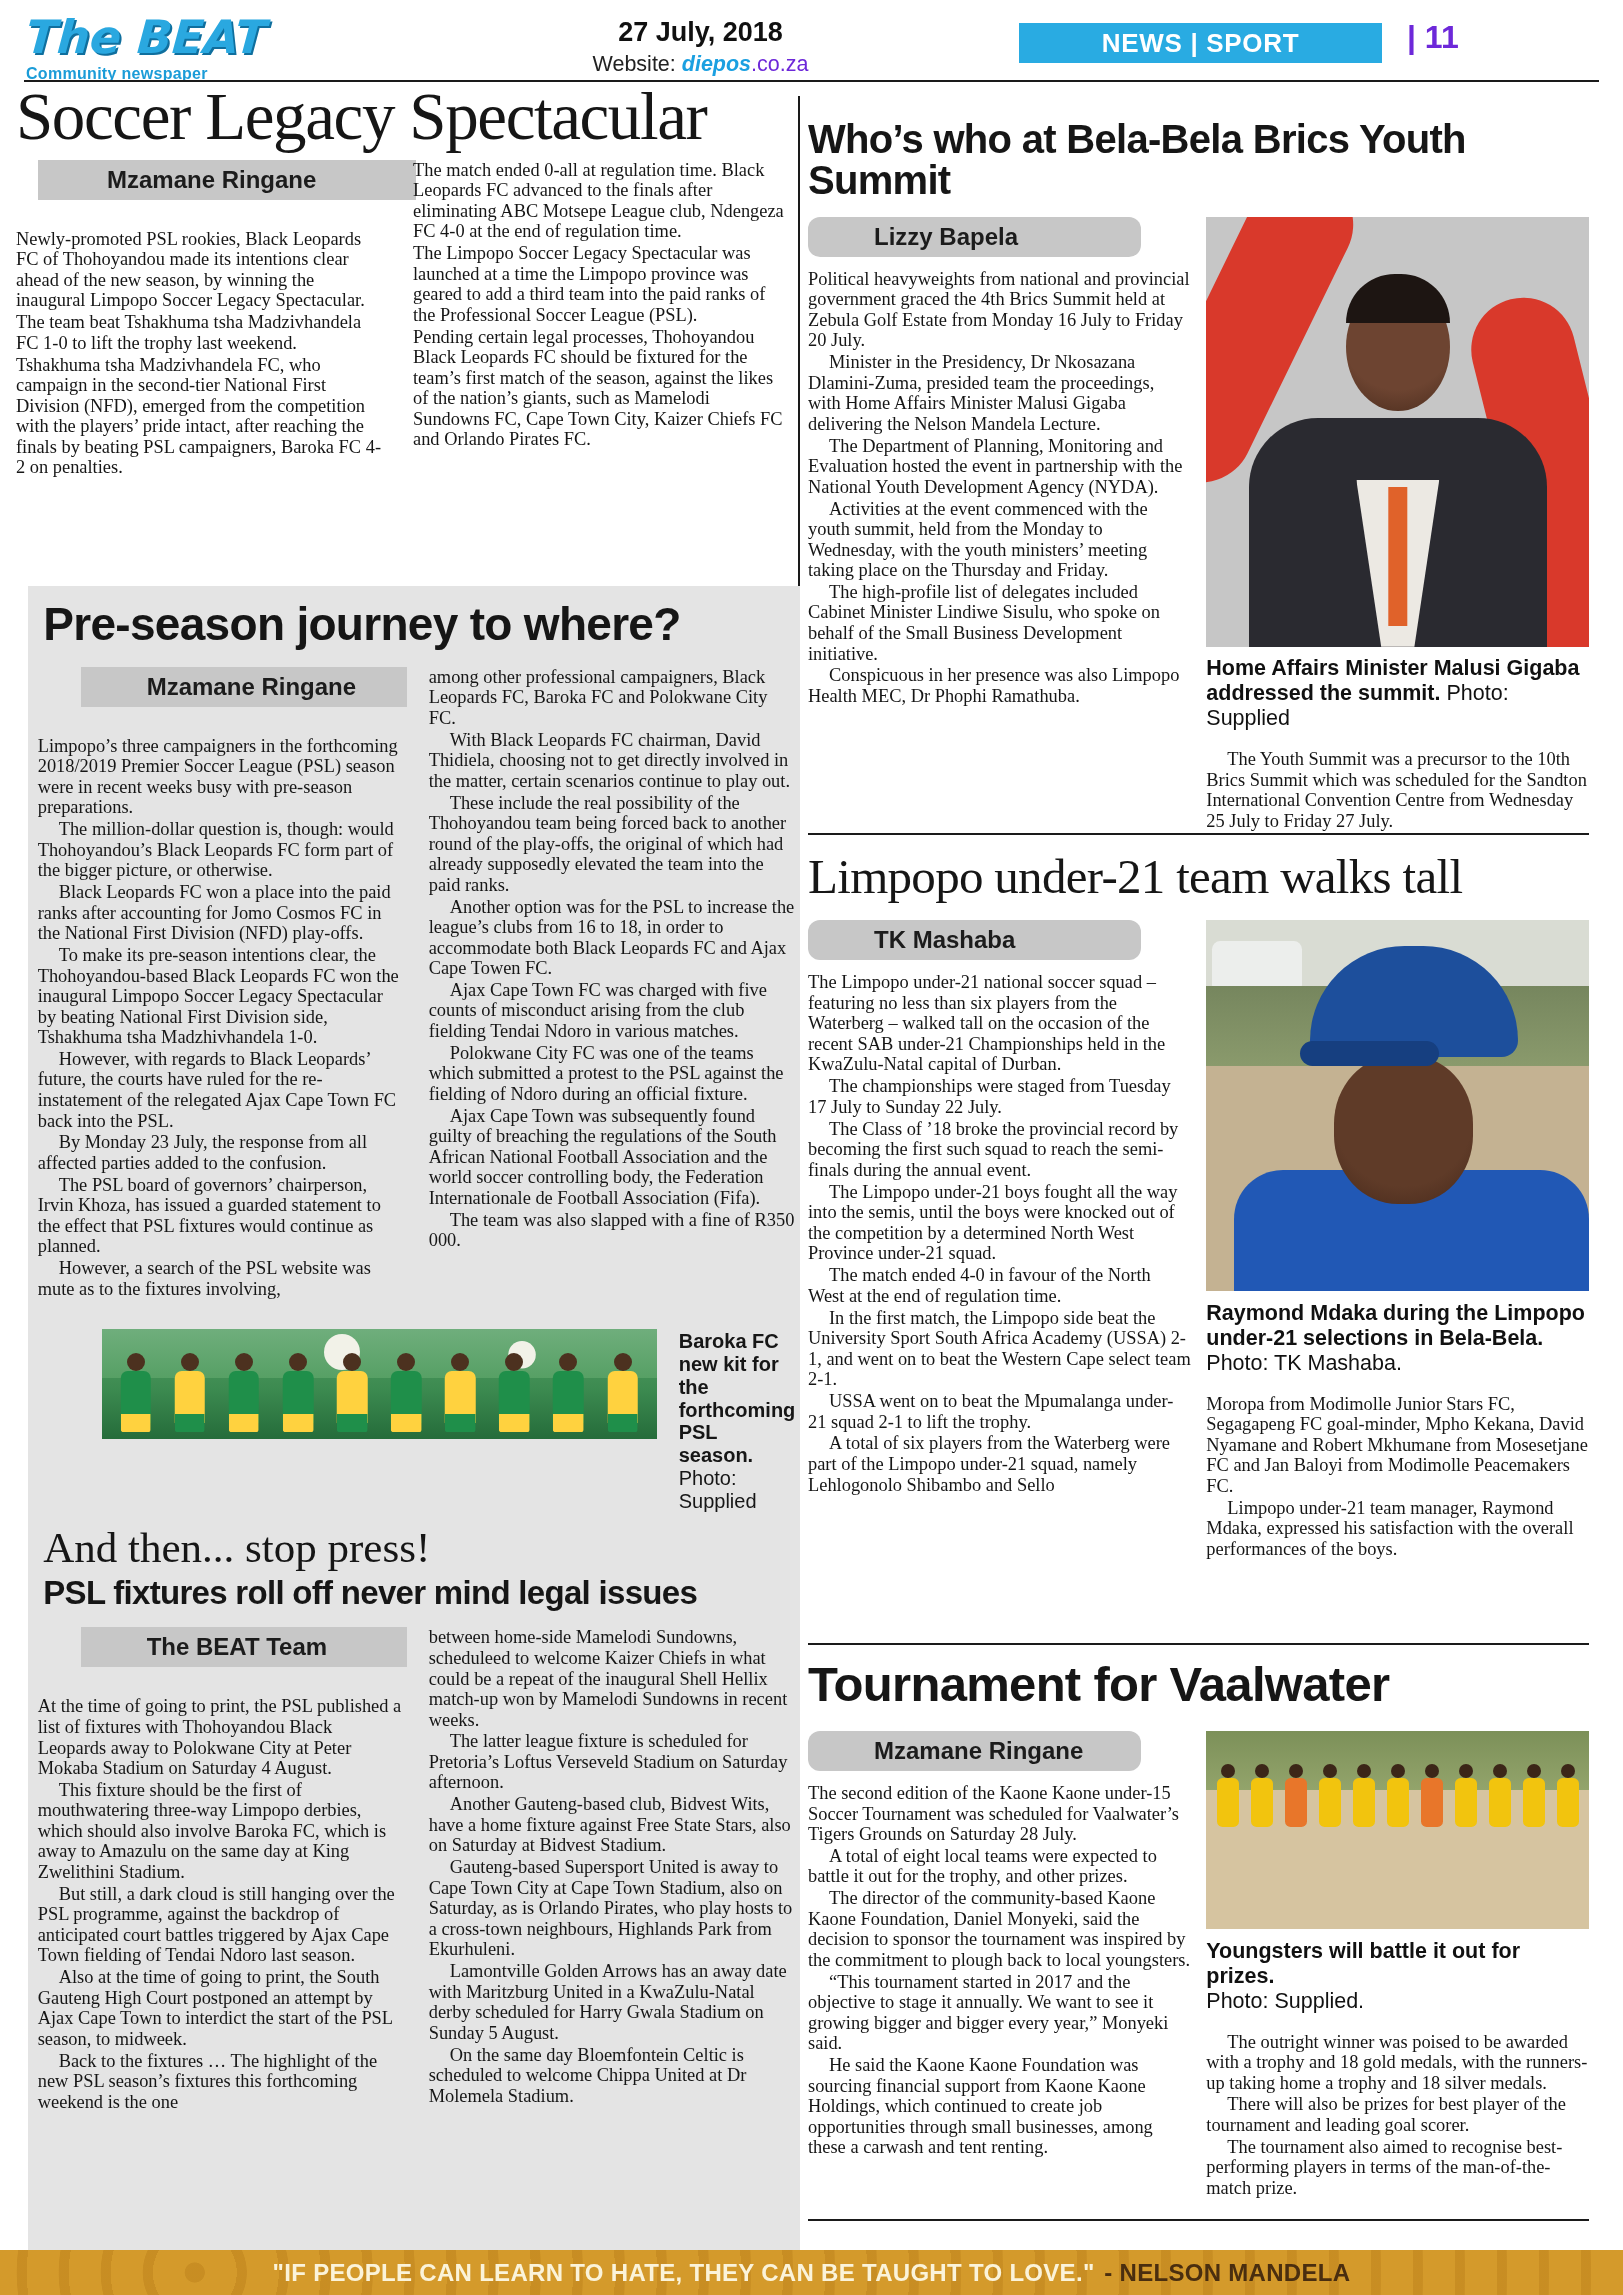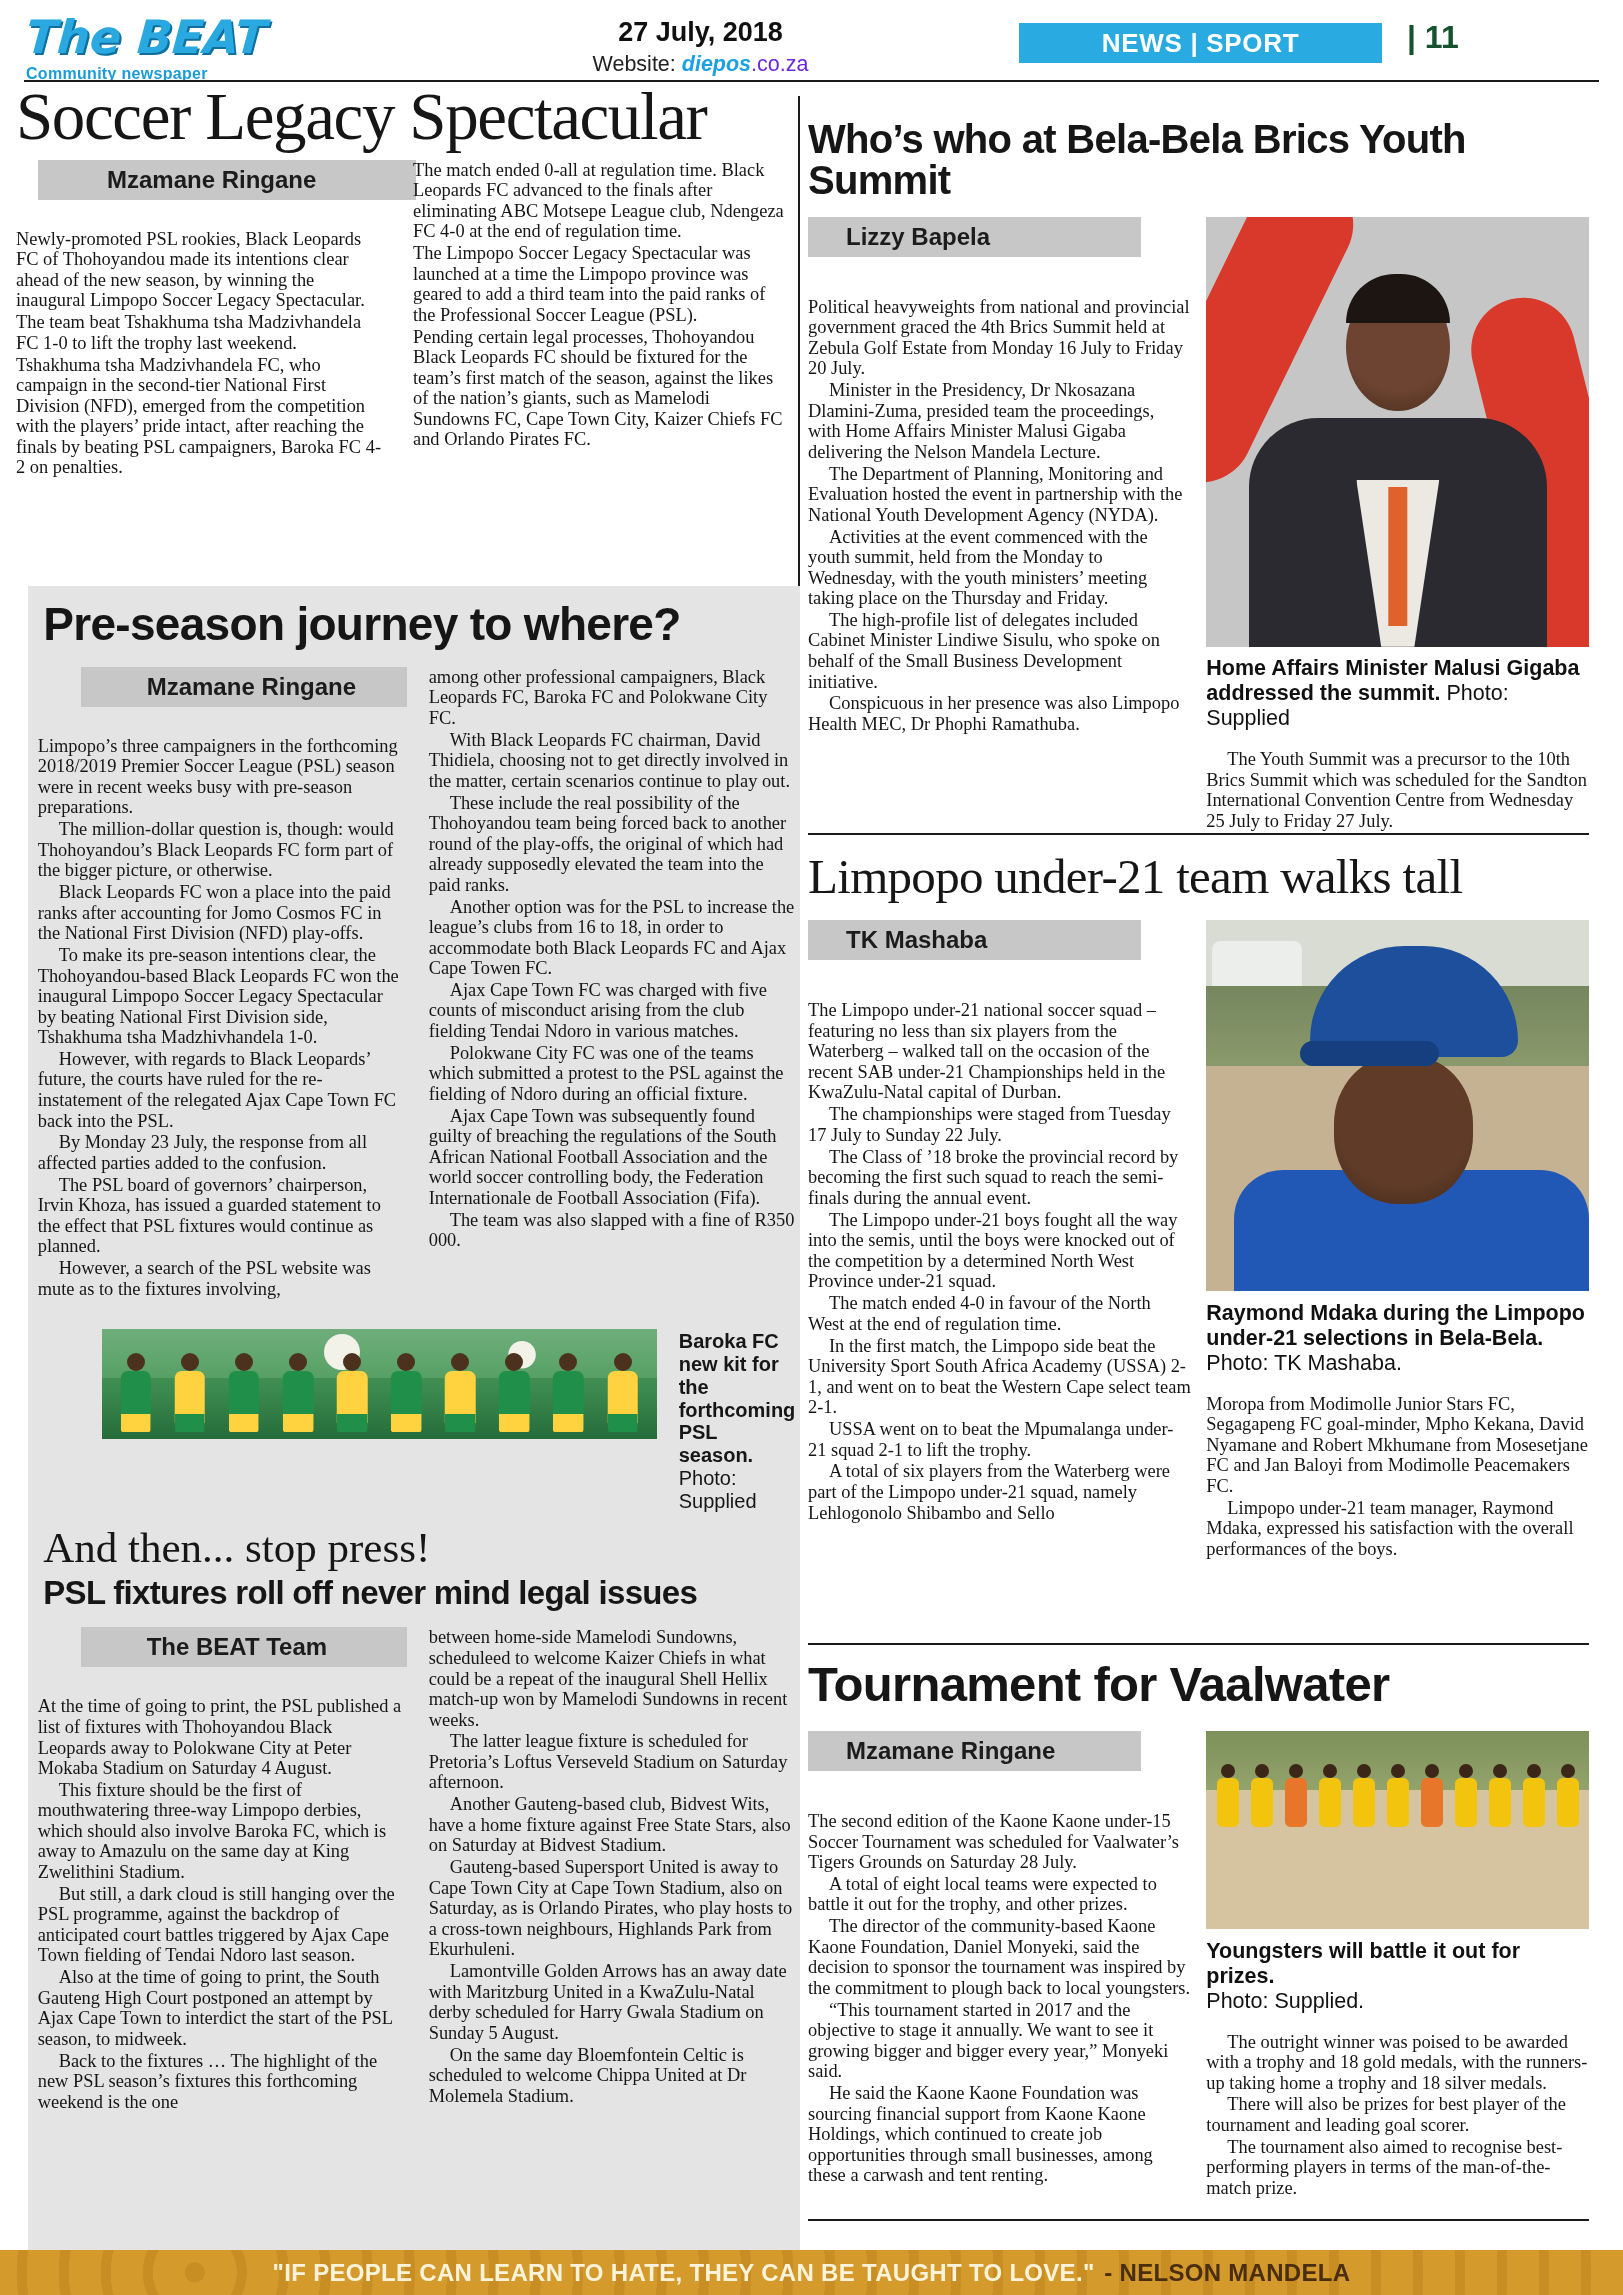--- a/index.html
+++ b/index.html
@@ -24,21 +24,21 @@
   .mast-site { font-size:21.5px; color:#222; margin-top:4.2px; }
   .site-blue { color:#1ba0e1; font-weight:bold;font-style:italic; }
   .site-red  { color:#6d28d9; font-weight:normal; }
   .section-banner {
     position:absolute; left:1019px; top:23px; width:363px; height:40px;
     background:#29abe2; color:#ffffff; font-family:"Liberation Sans", sans-serif;
     font-weight:bold; font-size:26px; display:flex; align-items:center; justify-content:center;
     letter-spacing:0.7px;
   }
   .page-num { position:absolute; left:1407px; top:19.4px; font-family:"Liberation Sans", sans-serif;
-    font-weight:bold; font-size:32px; color:#14532d; }
+    font-weight:bold; font-size:32px; color:#6d28d9; }
   .mast-rule { position:absolute; left:24px; width:1575px; top:80px; height:2.1px; background:#1a1a1a; }
   .vline { position:absolute; left:798px; top:96px; width:2.1px; height:2146px; background:#1a1a1a; }
   .divider-h { position:absolute; left:808px; width:781px; height:2.1px; background:#1a1a1a; }
 
   
   .art p { margin:0; padding:0 0 1.4px 0; font-size:18.4px; line-height:1.115; }
   .art p.ind { text-indent:21px; }
   .row { display:flex; gap:25px; }
   .col { width:372px; flex-shrink:0; }
   .byline-bar {
@@ -69,21 +69,21 @@
   .baroka-cap .b { font-weight:bold; }
   .sp-h1 { font-family:"Liberation Serif", serif; font-weight:normal; font-size:43px;
     margin:14px 0 7px 5.6px; letter-spacing:0px; line-height:1.0; }
   .sp-h2 { font-family:"Liberation Sans", sans-serif; font-weight:bold; font-size:33px;
     letter-spacing:-0.7px; margin:0 0 18px 5.6px; line-height:1.0; }
 
   
   .rart { position:absolute; left:808px; width:781px; }
   .rart .row { gap:15.3px; }
   .rart .col { width:383px; }
-  .rart .byline-bar { width:333px; padding-left:38px; margin-bottom:40px; }
+  .rart .byline-bar { width:333px; padding-left:66px; margin-bottom:12px;border-radius:12px; }
   .ww { top:119px; }
   .ww h2 { font-family:"Liberation Sans", sans-serif; font-weight:bold; font-size:40px;
     letter-spacing:-0.7px; line-height:1.03; margin:0 0 15.3px 0; }
   .u21 { top:852px; }
   .u21 h2 { font-family:"Liberation Serif", serif; font-weight:normal; font-size:49px;
     letter-spacing:-0.7px; line-height:1.0; margin:0 0 19.4px 0; }
   .vw { top:1660px; }
   .vw h2 { font-family:"Liberation Sans", sans-serif; font-weight:bold; font-size:49px;
     letter-spacing:-0.7px; line-height:1.0; margin:0 0 22px 0; }
   .after-photo { margin-top:18px !important; }

